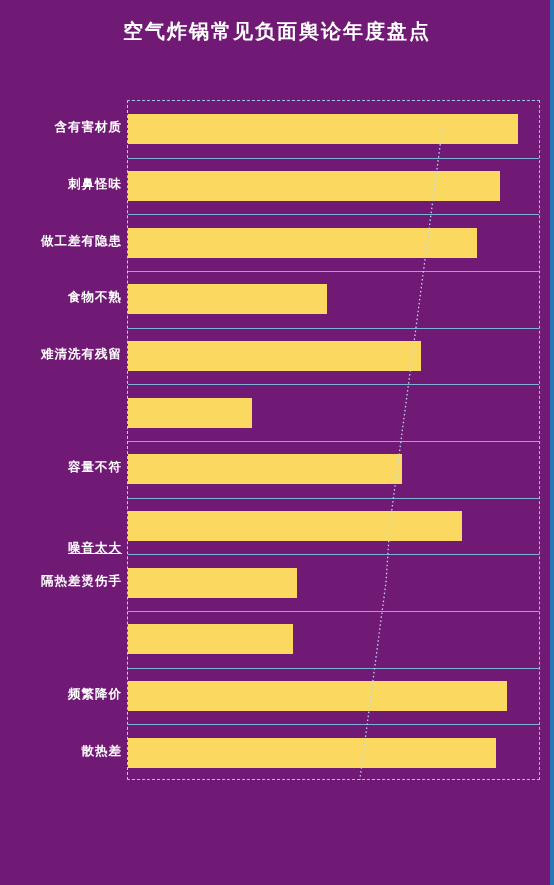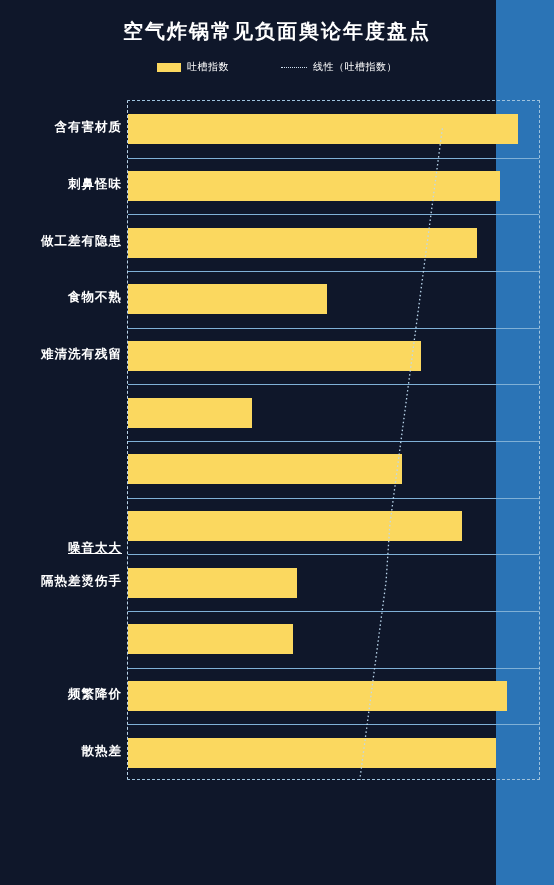--- a/index.html
+++ b/index.html
@@ -12,23 +12,23 @@
     height: 885px;
     background: #2b74b6;
     font-family: "Liberation Serif", "DejaVu Serif", serif;
     overflow: hidden;
     position: relative;
   }
 
   #chart-root {
     position: absolute;
     left: 0; top: 0;
-    width: 496px;
+    width: 550px;
     height: 885px;
-    background: #0f172a;
+    background: #701a75;
   }
 
   
   .chart-title {
     position: absolute;
     left: 0;
     top: 18px;
     width: 554px;
     text-align: center;
     color: #ffffff;
@@ -158,37 +158,28 @@
   .footnote-head { margin-bottom: 1px; }
   .footnote-line { display: block; }
 </style>
 </head>
 <body>
 
 <div id="chart-root">
 
   <div class="chart-title">空气炸锅常见负面舆论年度盘点</div>
 
-  <div class="legend">
-    <div class="legend-item">
-      <span class="legend-swatch-bar"></span>
-      <span class="legend-label">吐槽指数</span>
-    </div>
-    <div class="legend-item">
-      <span class="legend-swatch-line"></span>
-      <span class="legend-label">线性（吐槽指数）</span>
-    </div>
-  </div>
 
   <div class="cat-labels-col" id="cat-labels">
       <div class="cat-label" style="top: 19.3333px;">含有害材质</div>
       <div class="cat-label" style="top: 132.667px;">做工差有隐患</div>
       <div class="cat-label" style="top: 76px;">刺鼻怪味</div>
       <div class="cat-label" style="top: 189.333px;">食物不熟</div>
       <div class="cat-label" style="top: 246px;">难清洗有残留</div>
+      <div class="cat-label" style="top: 359.333px;">容量不符</div>
       <div class="cat-label" style="top: 440px; text-decoration: underline;">噪音太大</div>
       <div class="cat-label" style="top: 472.667px;">隔热差烫伤手</div>
       <div class="cat-label" style="top: 586px;">频繁降价</div>
       <div class="cat-label" style="top: 642.667px;">散热差</div>
     </div>
 
   <div class="plot-area" id="plot-area">
       <div class="gridline-h" style="top: 56.6667px;"></div>
       <div class="bar-row" style="top: 13.3333px;">
         <div class="bar" title="含有害材质 104" style="width: 390.473px; background: rgb(251, 216, 95);"></div>

